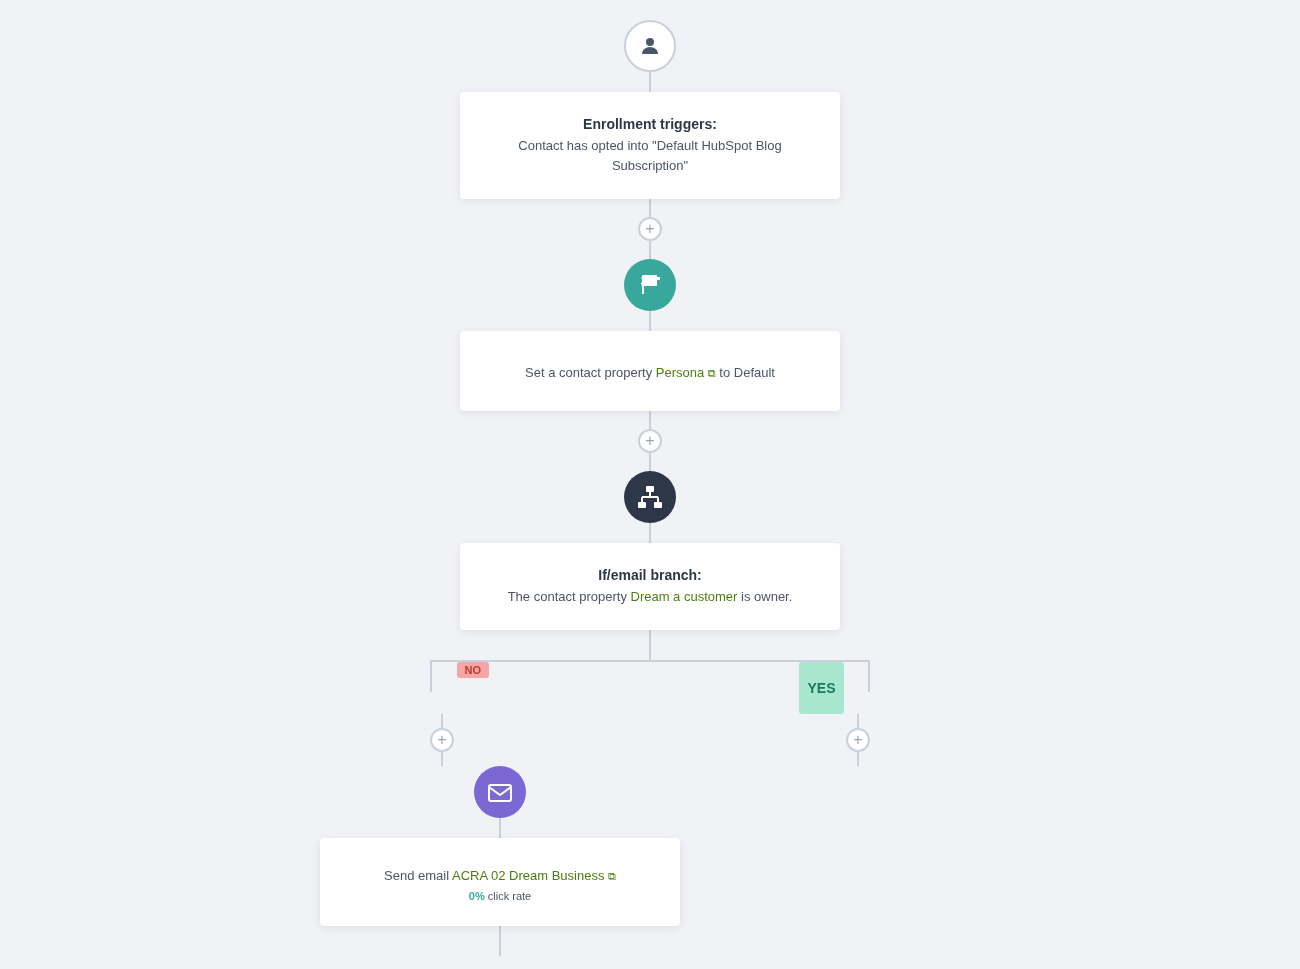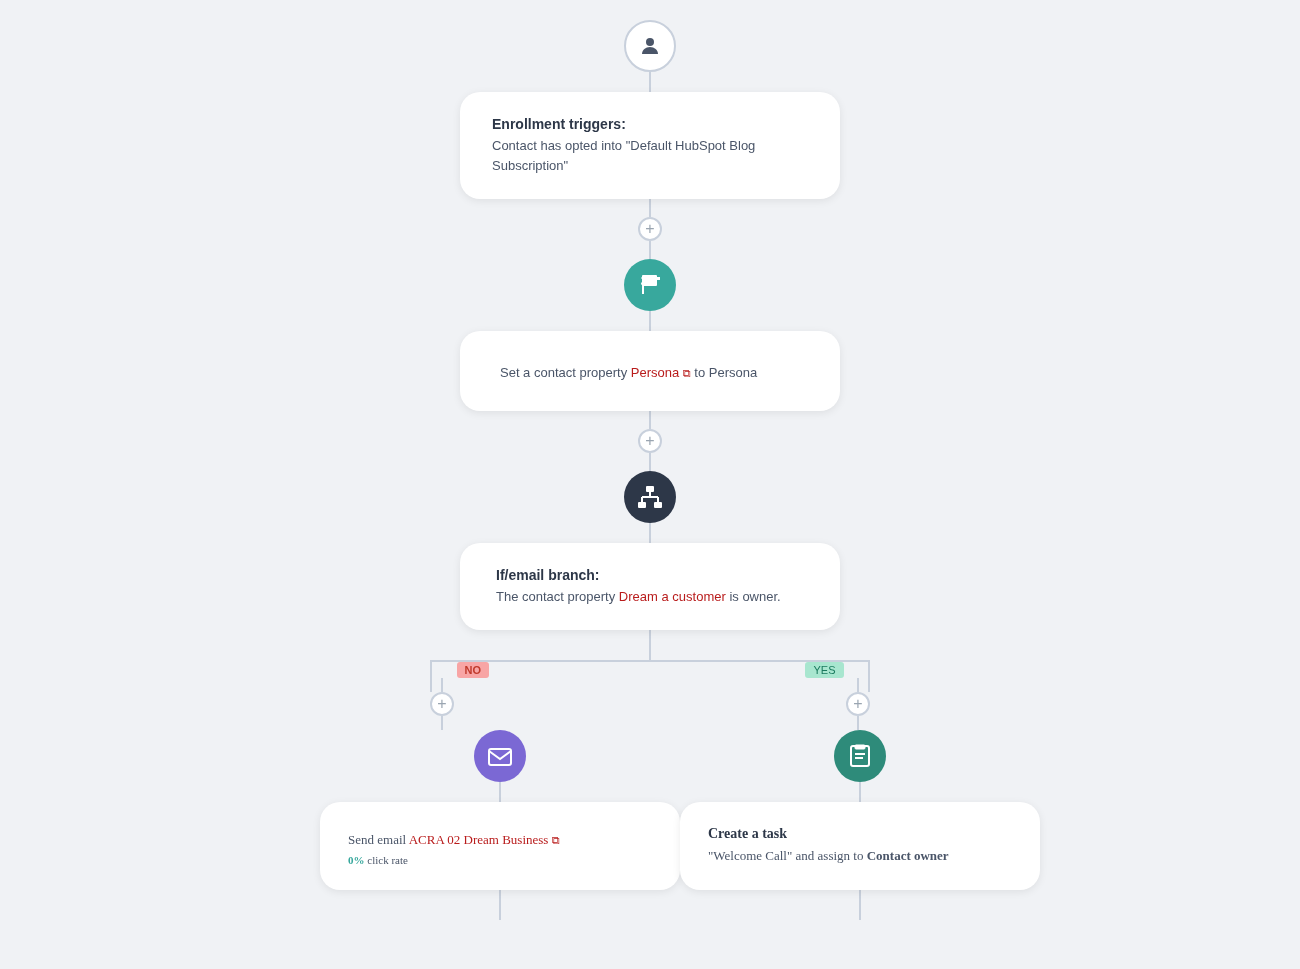--- a/index.html
+++ b/index.html
@@ -21,42 +21,43 @@
       height: 969px;
       display: flex;
       flex-direction: column;
       align-items: center;
       padding-top: 20px;
     }
 
     
     .workflow-card {
       background: #fff;
-      border-radius: 20px;
+      border-radius: 4px;
       box-shadow: 0 2px 8px rgba(0,0,0,0.08);
       padding: 24px 32px;
+      text-align: center;
       position: relative;
       z-index: 2;
     }
 
     .card-title {
       font-size: 14px;
       font-weight: 700;
       color: #2d3748;
     }
 
     .card-text {
       font-size: 13px;
       color: #4a5568;
       margin-top: 4px;
       line-height: 1.5;
     }
 
     .card-link {
-      color: #b91c1c;
+      color: #4d7c0f;
       text-decoration: none;
     }
 
     
     .plus-btn {
       width: 24px;
       height: 24px;
       border-radius: 50%;
       background: #fff;
       border: 2px solid #c8d0dc;
@@ -127,35 +128,34 @@
       color: #c0392b;
       font-size: 11px;
       font-weight: 700;
       padding: 2px 8px;
       border-radius: 3px;
     }
 
     .branch-label-yes {
       background: #a8e6cf;
       color: #1a7a5e;
-      font-size: 11px;
-      font-weight: 400;
-      padding: 2px 8px;
+      font-size: 14px;
+      font-weight: 700;
+      padding: 18px 8px;
       border-radius: 3px;
     }
 
     .bottom-card-section {
       display: flex;
       flex-direction: column;
       align-items: center;
     }
 
     .bottom-card {
       width: 360px;
-      font-family: Liberation Serif, serif;
     }
 
     .email-icon {
       width: 52px;
       height: 52px;
       border-radius: 50%;
       background: #7b68d4;
       display: flex;
       align-items: center;
       justify-content: center;
@@ -250,21 +250,21 @@
         <rect x="3" y="9" width="14" height="3" rx="1.5" fill="white"></rect>
         <path fill="white" d="M5 4 L22 4 L22 7 L5 7 Z" rx="1"></path>
 
         <path d="M5 3 L5 21 M5 3 L18 3 L18 12 L5 12 Z" stroke="white" stroke-width="2" fill="white" stroke-linejoin="round"></path>
         <line x1="5" y1="21" x2="5" y2="3" stroke="white" stroke-width="2"></line>
       </svg>
     </div>
     <div class="v-line" style="height:20px;"></div>
     <div class="workflow-card set-property-card" style="padding:28px 40px;">
       <div class="card-text">
-        <span>Set a contact property </span><a class="card-link"><span>Persona</span> <span style="font-size:11px;">⧉</span></a><span> to Persona</span>
+        <span>Set a contact property </span><a class="card-link"><span>Persona</span> <span style="font-size:11px;">⧉</span></a><span> to Default</span>
       </div>
     </div>
   </div>
 
   <div class="node-connector-wrapper">
     <div class="v-line" style="height:18px;"></div>
     <div class="plus-btn">
       <span>+</span>
     </div>
     <div class="v-line" style="height:18px;"></div>
@@ -343,34 +343,16 @@
           <div class="card-text">
             <span>Send email </span><a class="card-link"><span>ACRA 02 Dream Business</span> <span style="font-size:11px;">⧉</span></a>
           </div>
           <div class="click-rate">
             <span class="click-rate-num">0%</span><span> click rate</span>
           </div>
         </div>
         <div class="v-line" style="height:30px;"></div>
       </div>
 
-      <div class="bottom-card-section">
-        <div class="task-icon">
-          <svg width="26" height="26" viewBox="0 0 26 26" fill="none">
-            <rect x="4" y="3" width="18" height="20" rx="2" stroke="white" stroke-width="2" fill="none"></rect>
-            <rect x="8" y="2" width="10" height="4" rx="1" fill="white" stroke="white" stroke-width="1"></rect>
-            <line x1="8" y1="11" x2="18" y2="11" stroke="white" stroke-width="2"></line>
-            <line x1="8" y1="15" x2="16" y2="15" stroke="white" stroke-width="2"></line>
-          </svg>
-        </div>
-        <div class="v-line" style="height:20px;"></div>
-        <div class="workflow-card bottom-card" style="padding:24px 28px;">
-          <div class="card-title">Create a task</div>
-          <div class="card-text">
-            <span class="task-quote">"Welcome Call"</span><span> and assign to </span><strong>Contact owner</strong>
-          </div>
-        </div>
-        <div class="v-line" style="height:30px;"></div>
-      </div>
     </div>
   </div>
 
 </div>
 
 </body></html>

